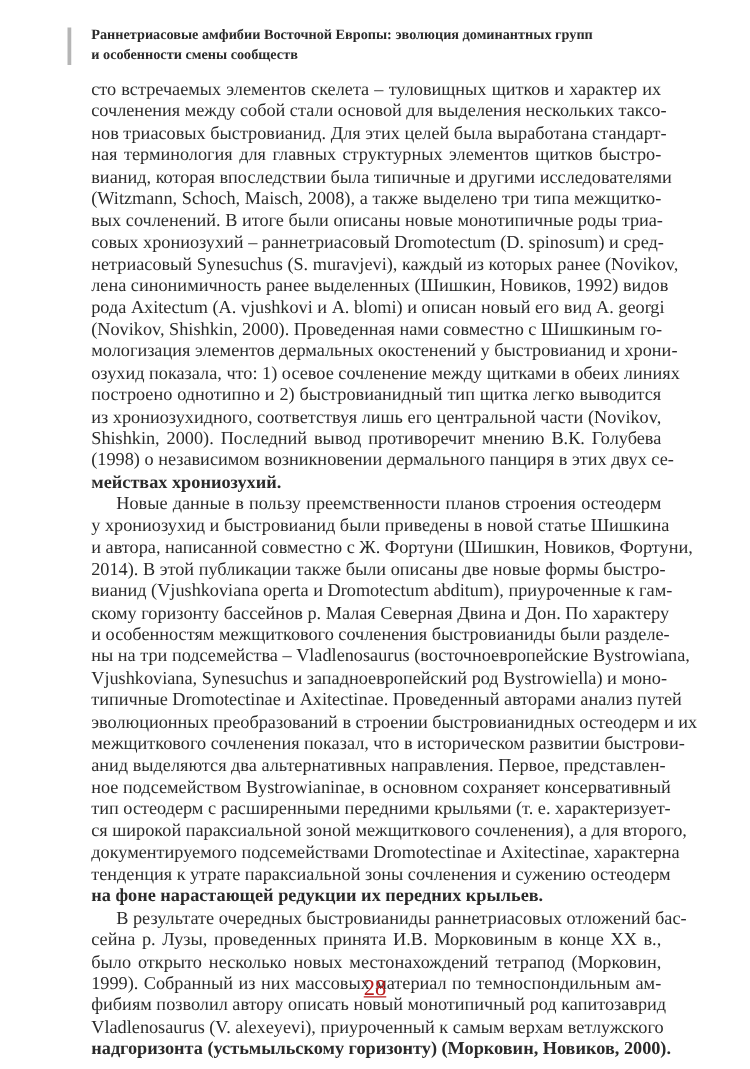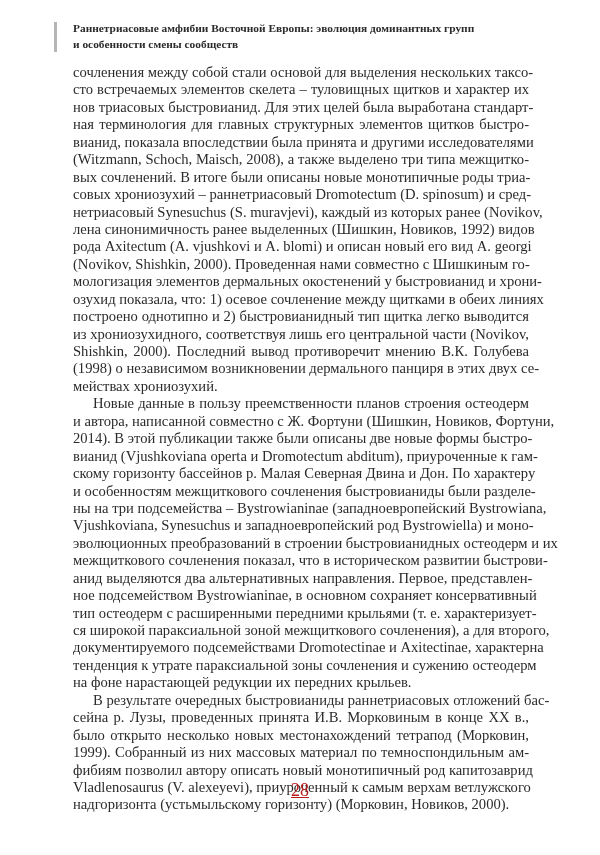--- a/index.html
+++ b/index.html
@@ -6,65 +6,67 @@
   body { width: 600px; height: 855px; position: relative; overflow: hidden; }
   .page { position: absolute; left: 0; top: 0; width: 600px; height: 855px; background: #fff; }
   .running-header { position: absolute; left: 54px; top: 20px; width: 480px; }
   .header-bar { position: absolute; left: 0; top: 2px; width: 3px; height: 30px; background: #b5b5b5; }
   .header-text { position: absolute; left: 19px; top: 0; width: 460px;
     font-family: "Liberation Serif", serif; font-weight: bold; font-size: 11.4px; line-height: 16px; color: #2a2a2a; }
   .header-text div { white-space: nowrap; }
   .body-text { position: absolute; left: 73px; top: 64px; width: 456px;
     font-family: "Liberation Serif", serif; font-size: 14.6px; line-height: 17.45px; color: #2b2b2b; }
   .line { display: block; white-space: nowrap; text-align: justify; text-align-last: justify; height: 17.45px; }
-  .line.last { text-align-last: left; }
+  .line.last { text-align-last: left; font-weight: bold; }
   .line.indent { padding-left: 20px; }
   .page-number { position: absolute; left: 0; width: 600px; top: 780px; text-align: center;
     font-family: "Liberation Serif", serif; font-size: 18px; color: #b91c1c; text-decoration: underline; }
 </style>
 </head>
 <body>
 
 <div class="page">
   <div class="running-header">
     <div class="header-bar"></div>
     <div class="header-text">
       <div>Раннетриасовые амфибии Восточной Европы: эволюция доминантных групп</div>
       <div>и особенности смены сообществ</div>
     </div>
   </div>
 
   <div class="body-text" id="body-text">
+      <span class="line">сто встречаемых элементов скелета – туловищных щитков и характер их</span>
       <span class="line">сочленения между собой стали основой для выделения нескольких таксо-</span>
-      <span class="line">сто встречаемых элементов скелета – туловищных щитков и характер их</span>
       <span class="line">нов триасовых быстровианид. Для этих целей была выработана стандарт-</span>
       <span class="line">ная терминология для главных структурных элементов щитков быстро-</span>
-      <span class="line">вианид, показала впоследствии была принята и другими исследователями</span>
+      <span class="line">вианид, которая впоследствии была типичные и другими исследователями</span>
       <span class="line">(Witzmann, Schoch, Maisch, 2008), а также выделено три типа межщитко-</span>
       <span class="line">вых сочленений. В итоге были описаны новые монотипичные роды триа-</span>
       <span class="line">совых хрониозухий – раннетриасовый Dromotectum (D. spinosum) и сред-</span>
       <span class="line">нетриасовый Synesuchus (S. muravjevi), каждый из которых ранее (Novikov,</span>
       <span class="line">лена синонимичность ранее выделенных (Шишкин, Новиков, 1992) видов</span>
       <span class="line">рода Axitectum (A. vjushkovi и A. blomi) и описан новый его вид A. georgi</span>
       <span class="line">(Novikov, Shishkin, 2000). Проведенная нами совместно с Шишкиным го-</span>
       <span class="line">мологизация элементов дермальных окостенений у быстровианид и хрони-</span>
       <span class="line">озухид показала, что: 1) осевое сочленение между щитками в обеих линиях</span>
       <span class="line">построено однотипно и 2) быстровианидный тип щитка легко выводится</span>
       <span class="line">из хрониозухидного, соответствуя лишь его центральной части (Novikov,</span>
       <span class="line">Shishkin, 2000). Последний вывод противоречит мнению В.К. Голубева</span>
       <span class="line">(1998) о независимом возникновении дермального панциря в этих двух се-</span>
       <span class="line last">мействах хрониозухий.</span>
       <span class="line indent">Новые данные в пользу преемственности планов строения остеодерм</span>
+      <span class="line">у хрониозухид и быстровианид были приведены в новой статье Шишкина</span>
       <span class="line">и автора, написанной совместно с Ж. Фортуни (Шишкин, Новиков, Фортуни,</span>
       <span class="line">2014). В этой публикации также были описаны две новые формы быстро-</span>
       <span class="line">вианид (Vjushkoviana operta и Dromotectum abditum), приуроченные к гам-</span>
       <span class="line">скому горизонту бассейнов р. Малая Северная Двина и Дон. По характеру</span>
       <span class="line">и особенностям межщиткового сочленения быстровианиды были разделе-</span>
-      <span class="line">ны на три подсемейства – Bystrowianinae (западноевропейский Bystrowiana,</span>
+      <span class="line">ны на три подсемейства – Vladlenosaurus (восточноевропейские Bystrowiana,</span>
       <span class="line">Vjushkoviana, Synesuchus и западноевропейский род Bystrowiella) и моно-</span>
+      <span class="line">типичные Dromotectinae и Axitectinae. Проведенный авторами анализ путей</span>
       <span class="line">эволюционных преобразований в строении быстровианидных остеодерм и их</span>
       <span class="line">межщиткового сочленения показал, что в историческом развитии быстрови-</span>
       <span class="line">анид выделяются два альтернативных направления. Первое, представлен-</span>
       <span class="line">ное подсемейством Bystrowianinae, в основном сохраняет консервативный</span>
       <span class="line">тип остеодерм с расширенными передними крыльями (т. е. характеризует-</span>
       <span class="line">ся широкой параксиальной зоной межщиткового сочленения), а для второго,</span>
       <span class="line">документируемого подсемействами Dromotectinae и Axitectinae, характерна</span>
       <span class="line">тенденция к утрате параксиальной зоны сочленения и сужению остеодерм</span>
       <span class="line last">на фоне нарастающей редукции их передних крыльев.</span>
       <span class="line indent">В результате очередных быстровианиды раннетриасовых отложений бас-</span>

